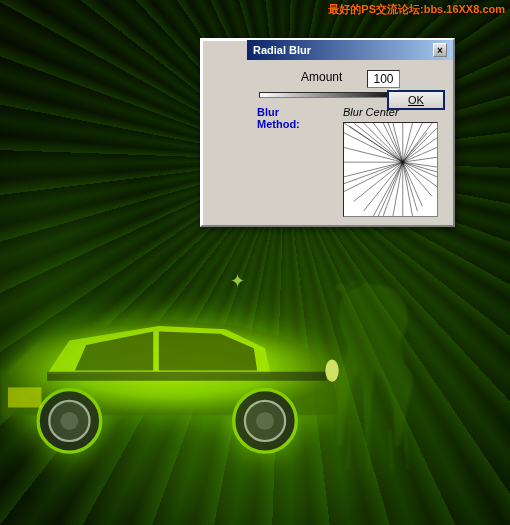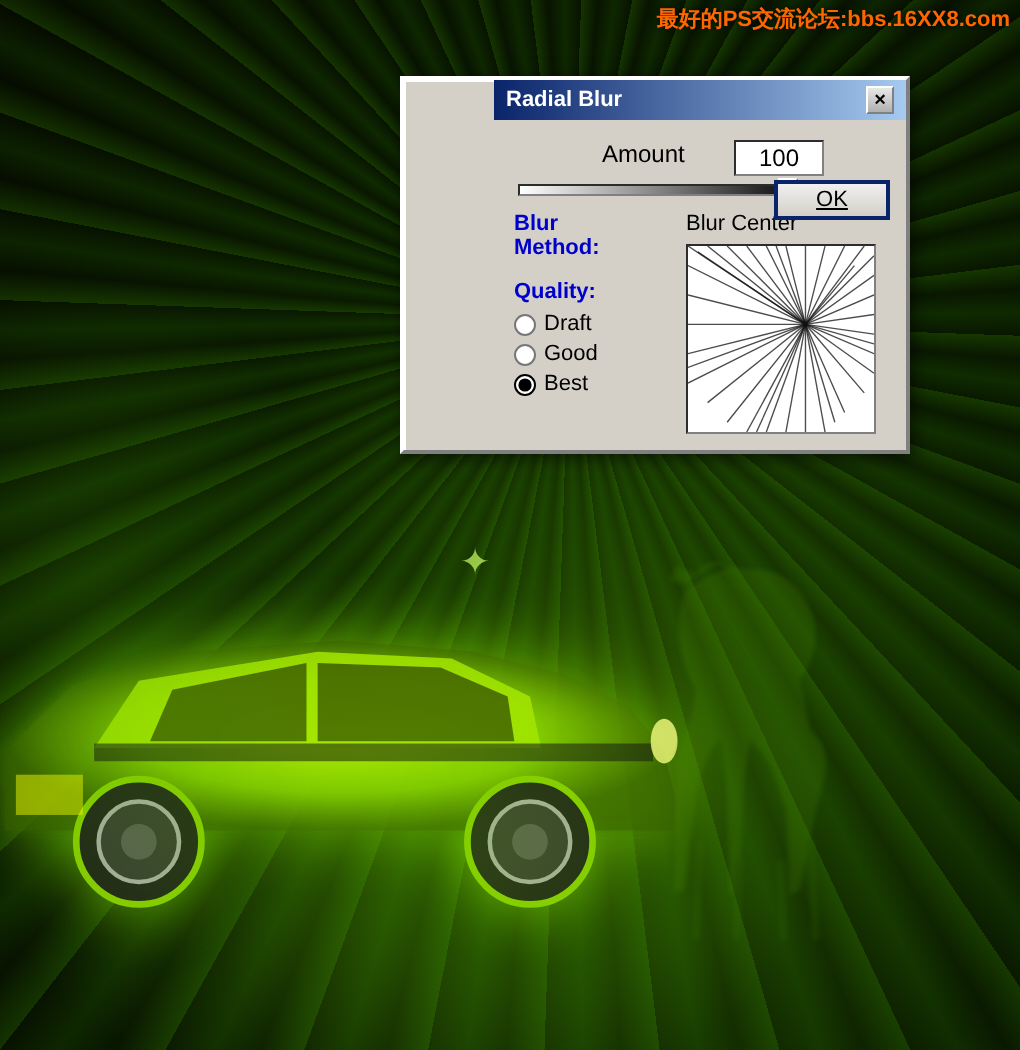--- a/index.html
+++ b/index.html
@@ -143,21 +143,21 @@
       margin-left: 44px;
     }
 
     .amount-label {
       width: 60px;
       font-size: 12px;
       color: #000;
     }
 
     .amount-input {
-      width: 45px;
+      width: 33px;
       height: 18px;
       border: 1px inset #808080;
       background: white;
       text-align: center;
       font-size: 12px;
       padding: 0 2px;
     }
 
     
     .slider-row {
@@ -228,20 +228,21 @@
       height: 11px;
       accent-color: #000;
       cursor: pointer;
     }
 
     
     .blur-center-label {
       font-size: 11px;
       margin-bottom: 4px;
       color: #000;
+      font-style: italic;
     }
 
     .blur-canvas {
       width: 95px;
       height: 95px;
       border: 1px inset #808080;
       background: white;
       position: relative;
       overflow: hidden;
     }
@@ -369,35 +370,20 @@
     </div>
 
     <div class="two-col">
 
       <div class="left-col">
 
         <div class="radio-group">
           <div class="section-label">Blur Method:</div>
         </div>
 
-        <div class="radio-group">
-          <div class="section-label">Quality:</div>
-          <div class="radio-item">
-            <input type="radio" class="radio-input" name="quality" style="">
-            <label>Draft</label>
-          </div>
-          <div class="radio-item">
-            <input type="radio" class="radio-input" name="quality" style="">
-            <label>Good</label>
-          </div>
-          <div class="radio-item">
-            <input type="radio" class="radio-input" name="quality" checked="" style="">
-            <label>Best</label>
-          </div>
-        </div>
 
       </div>
 
       <div class="right-col">
         <div class="blur-center-label">Blur Center</div>
         <div class="blur-canvas">
           <svg viewBox="0 0 95 95" xmlns="http://www.w3.org/2000/svg">
 
             <defs>
               <style>

